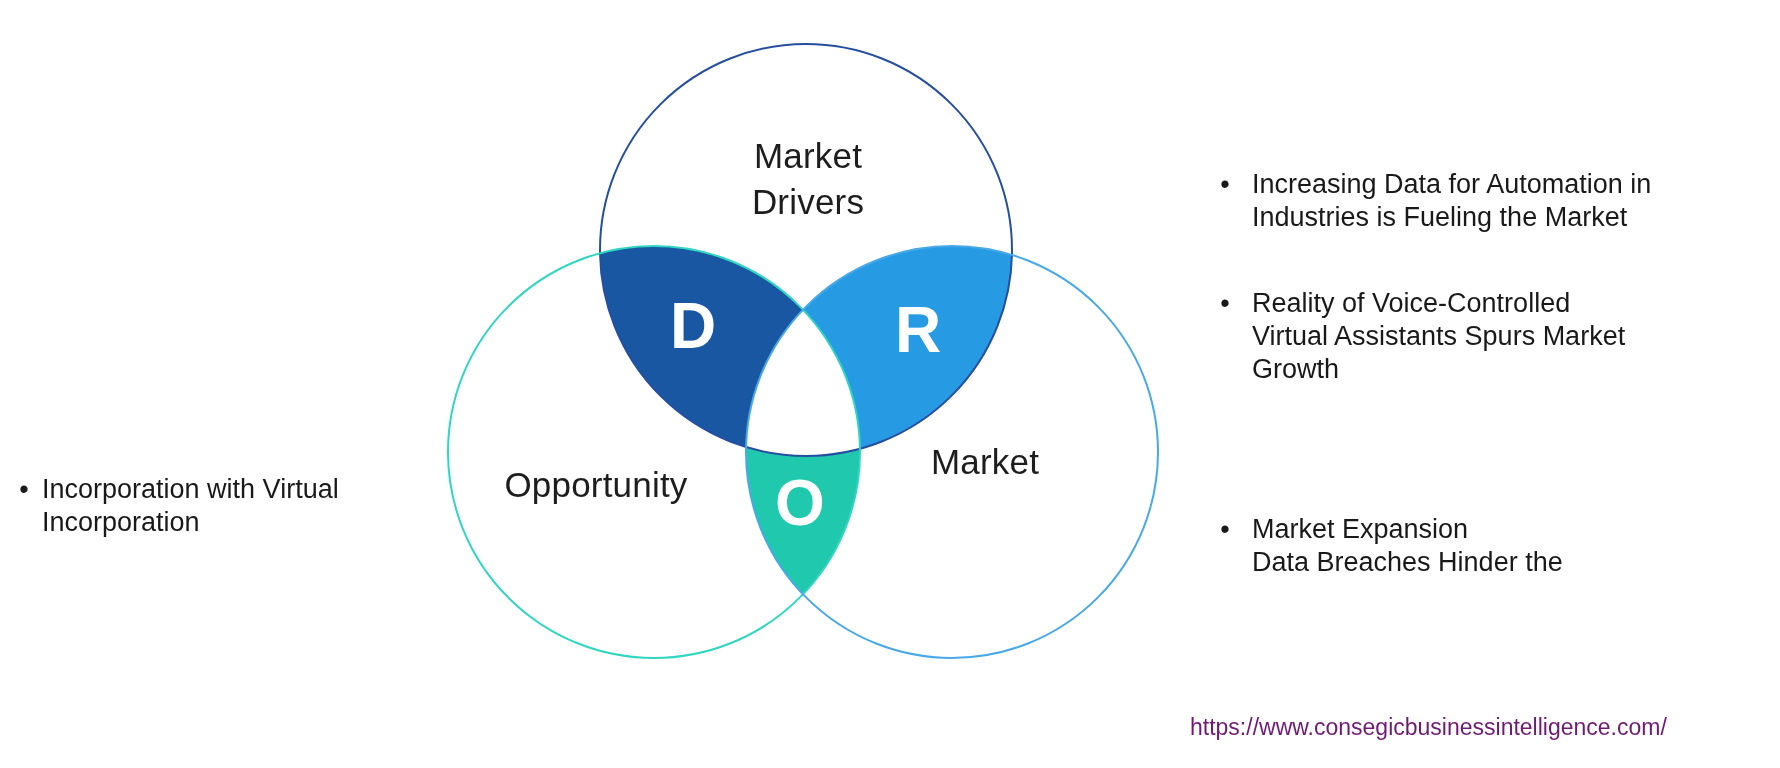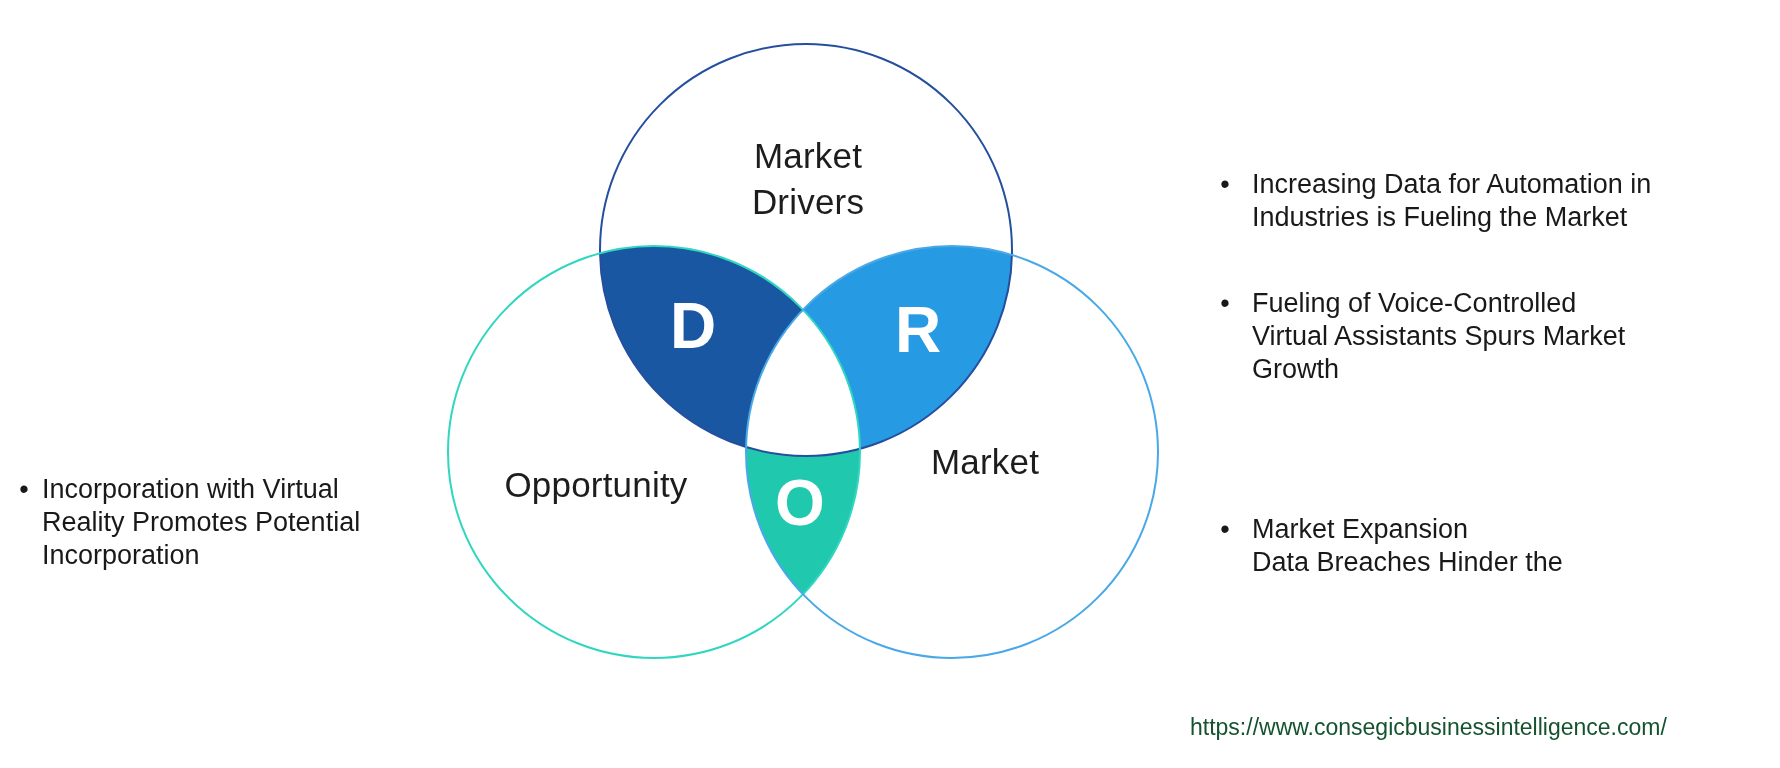--- a/index.html
+++ b/index.html
@@ -69,21 +69,21 @@
   .note-right .marker { width: 28px; margin-right: 13px; }
   .note-right-1 { left: 1211px; top: 168px; }
   .note-right-2 { left: 1211px; top: 287px; }
   .note-right-3 { left: 1211px; top: 513px; }
   
   .source-url {
     position: absolute;
     left: 1190px; top: 713px;
     font-size: 23px;
     line-height: 28px;
-    color: #14532d;
+    color: #701a75;
     font-weight: 400;
     text-decoration: none;
   }
 </style>
 </head>
 <body>
 
 <div class="canvas">
 
   <svg class="venn-svg" viewBox="0 0 1780 768" aria-hidden="true">
@@ -131,37 +131,36 @@
   </div>
 
   <div class="region-letter letter-d">D</div>
   <div class="region-letter letter-r">R</div>
   <div class="region-letter letter-o">O</div>
 
   <div class="note note-left">
     <span class="marker">•</span>
     <div class="note-text">
       <div>Incorporation with Virtual</div>
-      <div>Reality Promotes Potential</div>
       <div>Incorporation</div>
     </div>
   </div>
 
   <div class="note note-right note-right-1">
     <span class="marker">•</span>
     <div class="note-text">
       <div>Increasing Data for Automation in</div>
       <div>Industries is Fueling the Market</div>
     </div>
   </div>
 
   <div class="note note-right note-right-2">
     <span class="marker">•</span>
     <div class="note-text">
-      <div>Fueling of Voice-Controlled</div>
+      <div>Reality of Voice-Controlled</div>
       <div>Virtual Assistants Spurs Market</div>
       <div>Growth</div>
     </div>
   </div>
 
   <div class="note note-right note-right-3">
     <span class="marker">•</span>
     <div class="note-text">
       <div>Market Expansion</div>
       <div>Data Breaches Hinder the</div>

